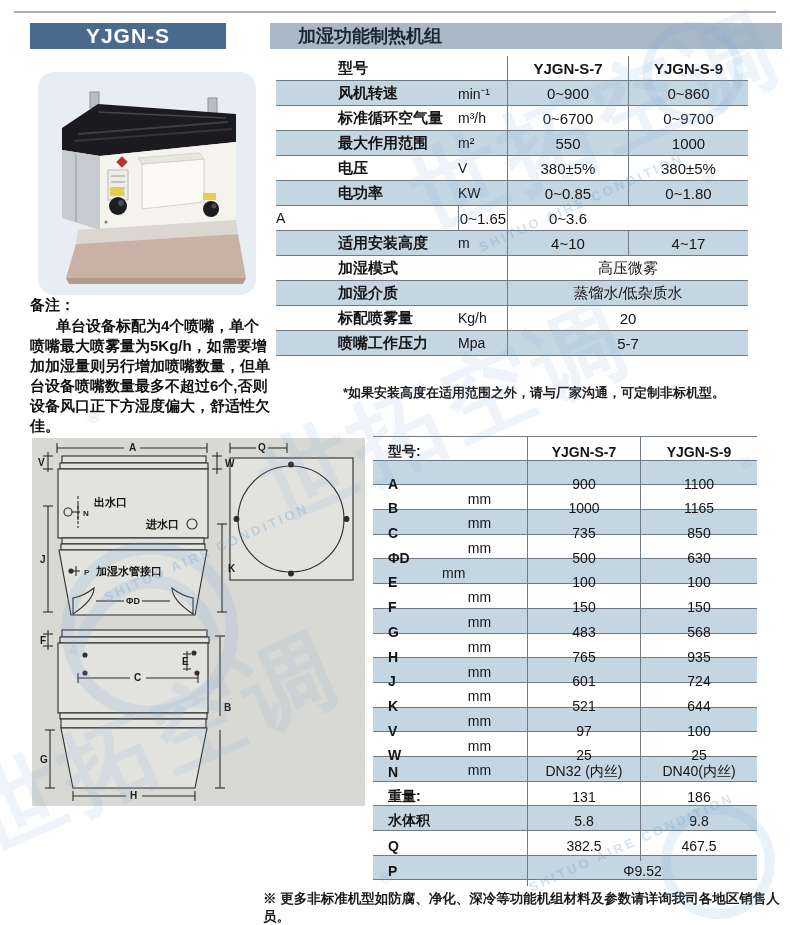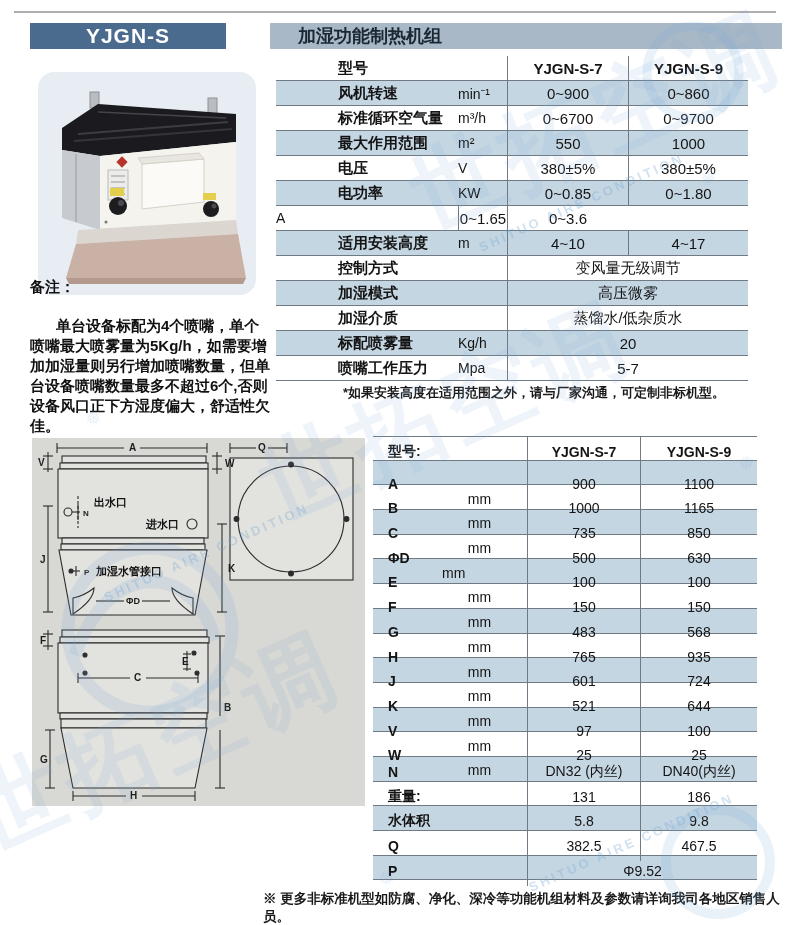--- a/index.html
+++ b/index.html
@@ -19,21 +19,21 @@
   .model-badge{left:30px;top:23px;width:196px;height:26px;background:var(--banner-dark);
     color:#fff;font-weight:bold;font-size:21px;letter-spacing:1px;
     display:flex;align-items:center;justify-content:center;z-index:2;}
   .section-banner{left:270px;top:23px;width:512px;height:26px;background:var(--banner-light);
     color:#1b2733;font-weight:bold;font-size:18px;display:flex;align-items:center;
     padding-left:28px;box-sizing:border-box;z-index:2;}
   
   .photo{left:38px;top:72px;width:218px;height:223px;background:var(--photo-bg);
     border-radius:16px;overflow:hidden;z-index:1;}
   
-  .remark-title{left:30px;top:278px;font-size:15px;font-weight:bold;color:#111;z-index:2;text-align:center;}
+  .remark-title{left:30px;top:296px;font-size:15px;font-weight:bold;color:#111;z-index:2;text-align:center;}
   .remark-body{left:30px;top:316px;width:242px;font-size:15px;font-weight:bold;color:#111;
     line-height:20px;text-indent:26px;z-index:2;}
   
   .tbl{z-index:2;}
   .tbl .row{display:grid;align-items:stretch;border-bottom:1px solid var(--line);box-sizing:border-box;}
   .tbl .row:nth-child(even){background:var(--row-blue);}
   .tbl .cell{display:flex;align-items:center;box-sizing:border-box;color:#141414;}
   .tbl .cell.v1,.tbl .cell.v2,.tbl .cell.vm{justify-content:center;border-left:1px solid var(--line);}
   .tbl .cell.vm{grid-column:3/5;}
   .spec-table{left:276px;top:56px;width:472px;}
@@ -156,25 +156,20 @@
       <div class="row">
         <div class="cell unit">A</div>
         <div class="cell v1">0~1.65</div>
         <div class="cell v2">0~3.6</div>
       </div>
       <div class="row">
         <div class="cell label">适用安装高度</div>
         <div class="cell unit">m</div>
         <div class="cell v1">4~10</div>
         <div class="cell v2">4~17</div>
-      </div>
-      <div class="row">
-        <div class="cell label">控制方式</div>
-        <div class="cell unit"></div>
-        <div class="cell vm">变风量无级调节</div>
       </div>
       <div class="row">
         <div class="cell label">加湿模式</div>
         <div class="cell unit"></div>
         <div class="cell vm">高压微雾</div>
       </div>
       <div class="row">
         <div class="cell label">加湿介质</div>
         <div class="cell unit"></div>
         <div class="cell vm">蒸馏水/低杂质水</div>

